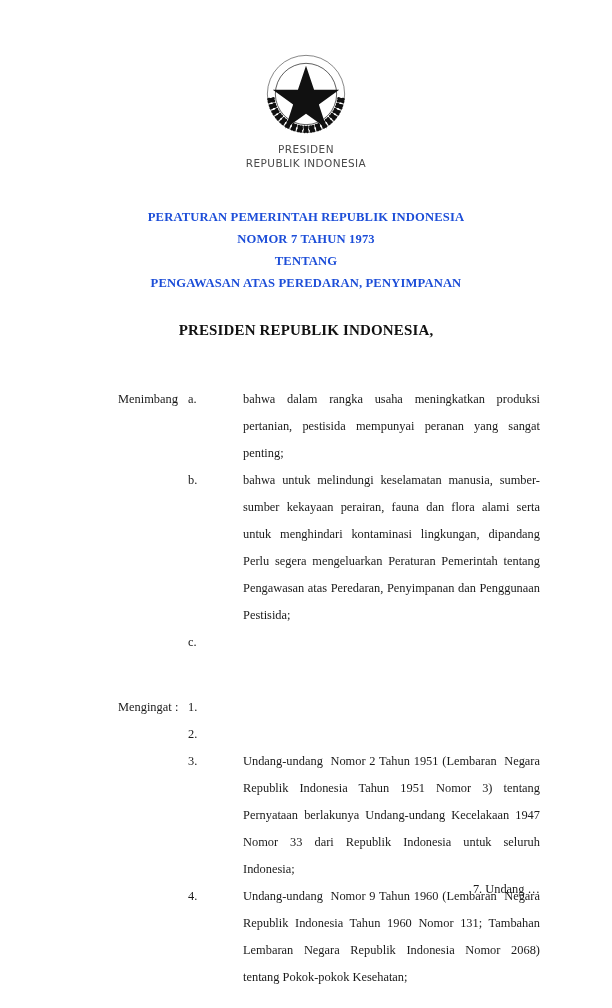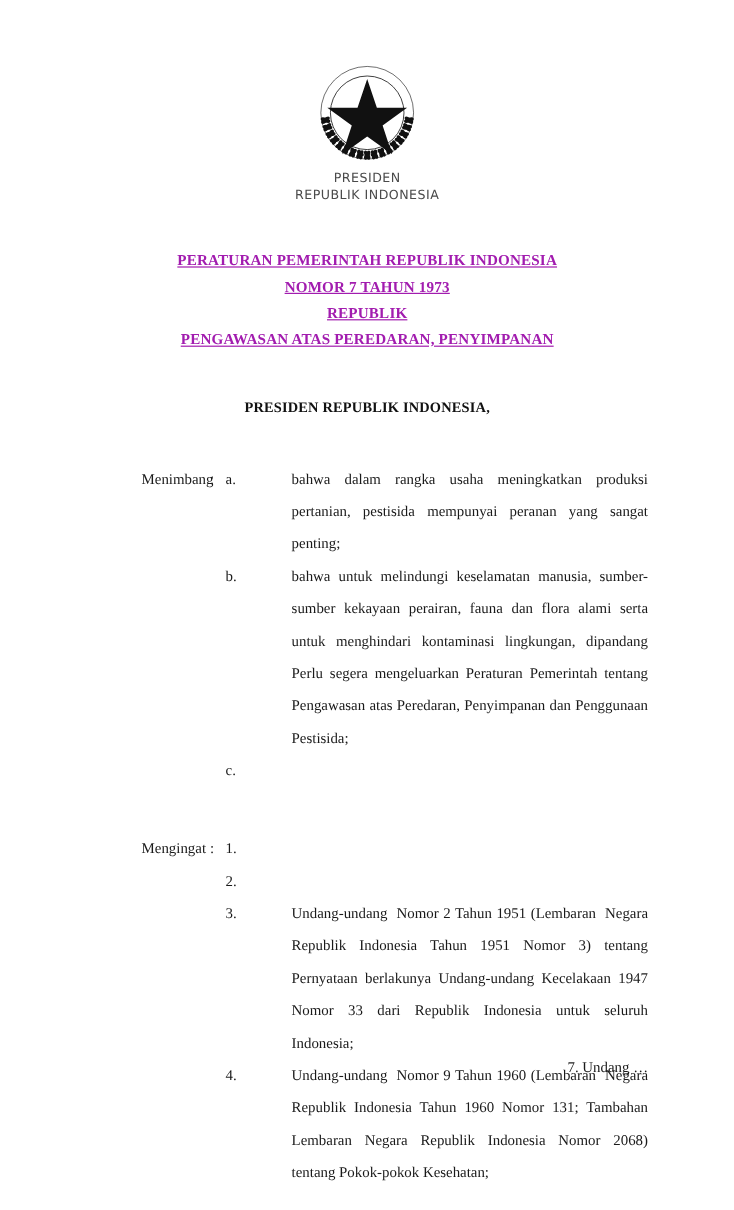--- a/index.html
+++ b/index.html
@@ -56,33 +56,32 @@
     left: 0;
     top: 206px;
     width: 612px;
     text-align: center;
   }
   .title-line {
     font-weight: bold;
     font-size: 12.6px;
     line-height: 22px;
     letter-spacing: 0.15px;
-    color: #a21caf;
+    color: #1d4ed8;
     white-space: nowrap;
-    text-decoration: underline;
   }
 
   .subscript-heading {
     position: absolute;
     left: 0;
-    top: 332px;
+    top: 322px;
     width: 612px;
     text-align: center;
     font-weight: bold;
-    font-size: 12px;
+    font-size: 15px;
     letter-spacing: 0.15px;
     color: #111111;
   }
 
   
   .body-block {
     position: absolute;
     left: 86px;
     top: 386px;
     width: 454px;
@@ -279,21 +278,21 @@
     </svg>
     <div class="letterhead-caption">
       <div>PRESIDEN</div>
       <div>REPUBLIK INDONESIA</div>
     </div>
   </div>
 
   <div class="title-block">
     <div class="title-line">PERATURAN PEMERINTAH REPUBLIK INDONESIA</div>
     <div class="title-line">NOMOR 7 TAHUN 1973</div>
-    <div class="title-line">REPUBLIK</div>
+    <div class="title-line">TENTANG</div>
     <div class="title-line">PENGAWASAN ATAS PEREDARAN, PENYIMPANAN</div>
   </div>
 
   <div class="subscript-heading">PRESIDEN REPUBLIK INDONESIA,</div>
 
   <div class="body-block">
 
     <div class="clause-group">
       <div class="clause-row">
         <div class="col-label">Menimbang</div>

